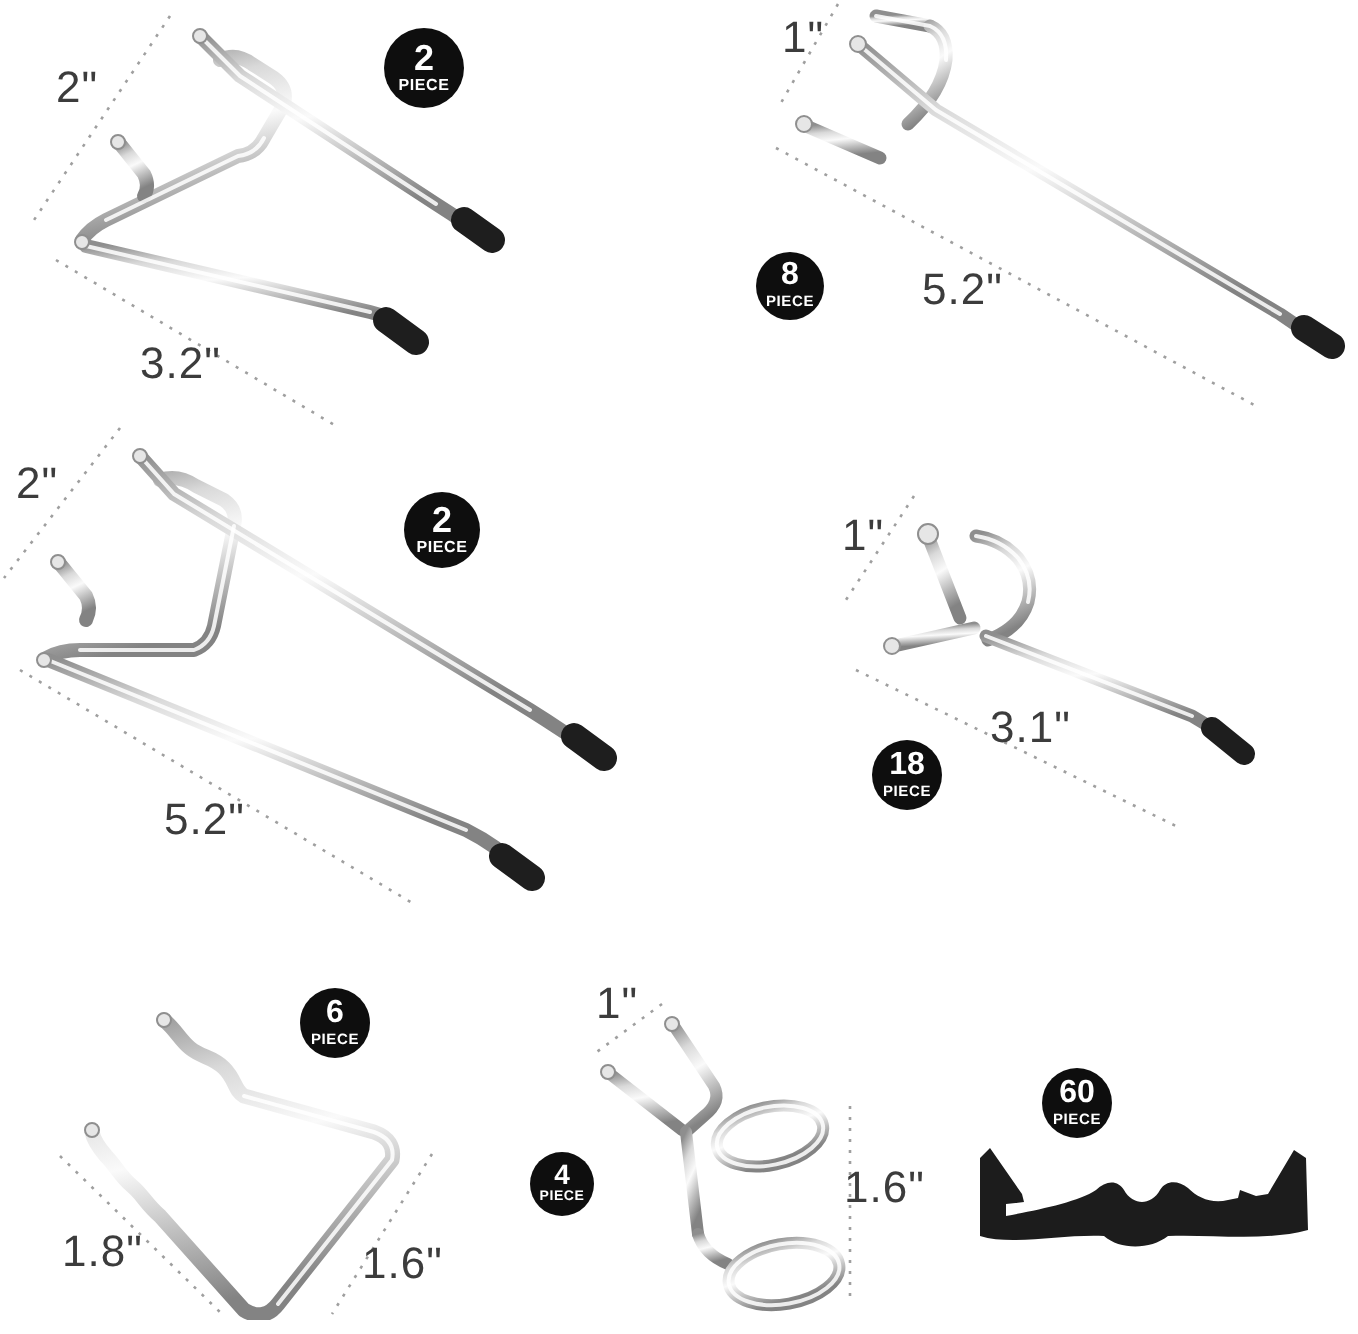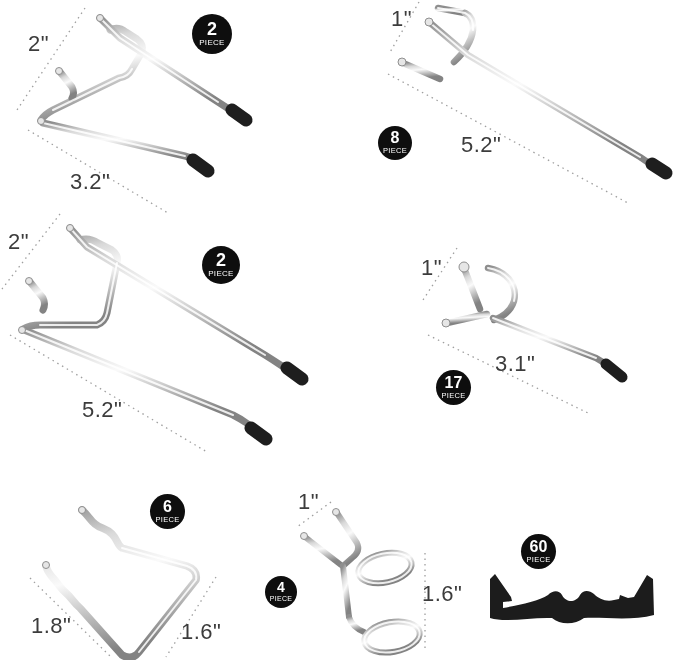--- a/index.html
+++ b/index.html
@@ -17,21 +17,21 @@
   .dim{
     position:absolute;color:#3c3c3c;font-size:22px;line-height:1.1;
     white-space:nowrap;letter-spacing:.5px;
   }
   .badge{
     position:absolute;background:#0e0e0e;border-radius:50%;color:#fff;
     display:flex;flex-direction:column;align-items:center;justify-content:center;
     text-align:center;
   }
   .badge-num{font-weight:bold;font-size:18px;line-height:1;}
-  .badge-unit{font-weight:normal;font-size:8px;line-height:1.3;letter-spacing:.3px;}
+  .badge-unit{font-weight:bold;font-size:8px;line-height:1.3;letter-spacing:.3px;}
   .badge-md .badge-num{font-size:16px;} .badge-md .badge-unit{font-size:7.5px;}
   .badge-sm .badge-num{font-size:14px;} .badge-sm .badge-unit{font-size:7px;}
   #dim-lines{position:absolute;left:0;top:0;}
   #dim-lines line{stroke:#9f9f9f;stroke-width:1.3;stroke-dasharray:1.5 4;}
 </style>
 </head>
 <body>
 
 <div id="canvas">
 
@@ -163,21 +163,21 @@
   </div>
   <div class="badge badge-md" style="left:378px;top:126px;width:34px;height:34px">
     <span class="badge-num">8</span>
     <span class="badge-unit">PIECE</span>
   </div>
   <div class="badge" style="left:202px;top:246px;width:38px;height:38px">
     <span class="badge-num">2</span>
     <span class="badge-unit">PIECE</span>
   </div>
   <div class="badge badge-md" style="left:436px;top:370px;width:35px;height:35px">
-    <span class="badge-num">17</span>
+    <span class="badge-num">18</span>
     <span class="badge-unit">PIECE</span>
   </div>
   <div class="badge badge-md" style="left:150px;top:494px;width:35px;height:35px">
     <span class="badge-num">6</span>
     <span class="badge-unit">PIECE</span>
   </div>
   <div class="badge badge-sm" style="left:265px;top:576px;width:32px;height:32px">
     <span class="badge-num">4</span>
     <span class="badge-unit">PIECE</span>
   </div>

